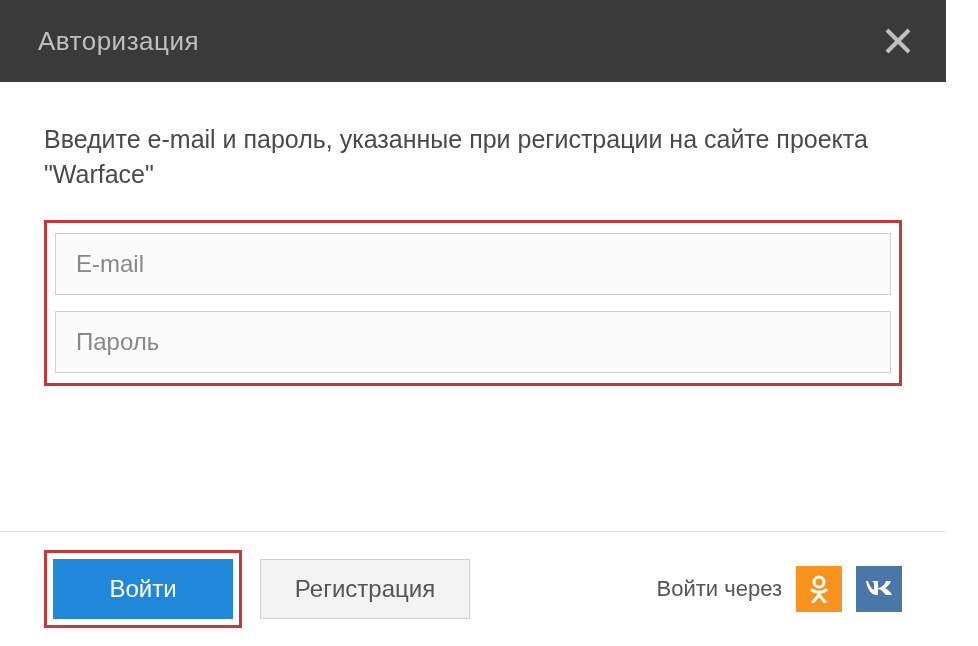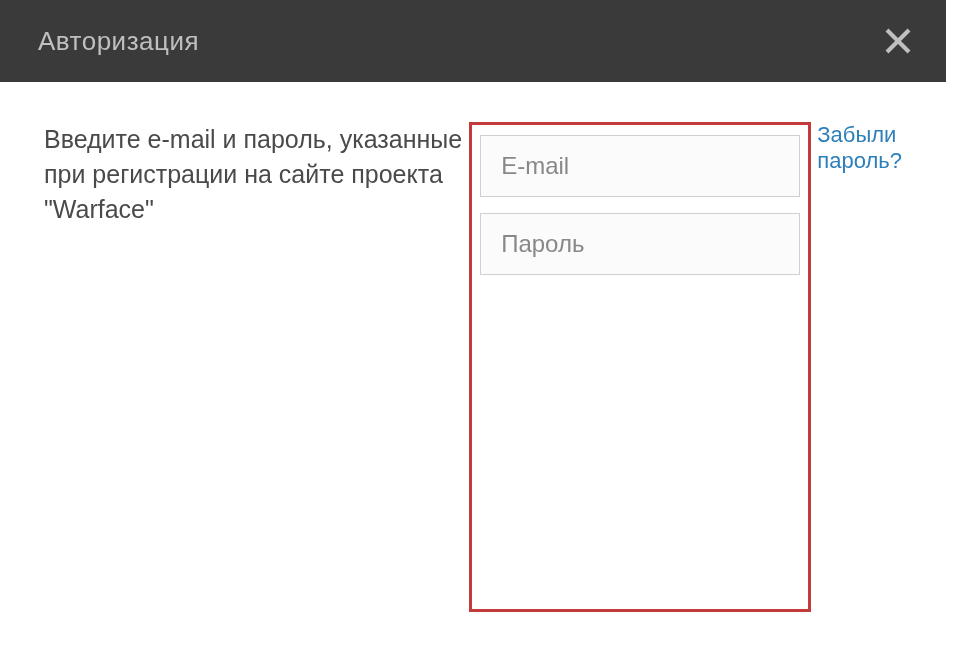--- a/index.html
+++ b/index.html
@@ -40,20 +40,21 @@
       display: flex;
       align-items: center;
       justify-content: center;
       cursor: pointer;
       color: #bfbfbf;
     }
     .content {
       flex: 1;
       padding: 40px 44px 0 44px;
       display: flex;
+      flex-direction: column;
     }
     .instruction {
       font-size: 25px;
       color: #4a4a4a;
       line-height: 1.4;
       margin-bottom: 28px;
     }
     .input-group-wrapper {
       border: 3px solid #c23a3a;
       padding: 10px 8px;
@@ -158,16 +159,36 @@
   </div>
 
   <div class="content">
     <div class="instruction">Введите e-mail и пароль, указанные при регистрации на сайте проекта "Warface"</div>
 
     <div class="input-group-wrapper">
       <input type="text" class="text-input" placeholder="E-mail" style="">
       <input type="password" class="text-input" placeholder="Пароль" style="">
     </div>
 
-    <a href="#" class="forgot-link">Забыли пароль?</a>
   </div>
 
+  <div class="footer">
+    <div class="login-btn-wrapper">
+      <button class="login-btn">Войти</button>
+    </div>
+    <button class="register-btn">Регистрация</button>
+
+    <div class="social-block">
+      <span class="social-label">Войти через</span>
+      <div class="social-btn social-ok">
+        <svg width="24" height="28" viewBox="0 0 24 28">
+          <circle cx="12" cy="7" r="5" fill="none" stroke="#fff" stroke-width="3"></circle>
+          <path d="M5 15 C8 18 16 18 19 15 M12 18 L12 20 M12 20 L6 27 M12 20 L18 27" fill="none" stroke="#fff" stroke-width="3" stroke-linecap="round"></path>
+        </svg>
+      </div>
+      <div class="social-btn social-vk">
+        <svg width="30" height="20" viewBox="0 0 30 20">
+          <path d="M2 2 C3 8 6 16 13 16 L14 16 L14 10 C17 10 20 14 22 16 L28 16 C26 12 23 10 21 9 C23 8 26 5 27 2 L22 2 C21 5 18 9 14 9 L14 2 L8 2 L10 4 L10 11 C7 10 5 5 4 2 Z" fill="#fff"></path>
+        </svg>
+      </div>
+    </div>
+  </div>
 </div>
 
 </body></html>

